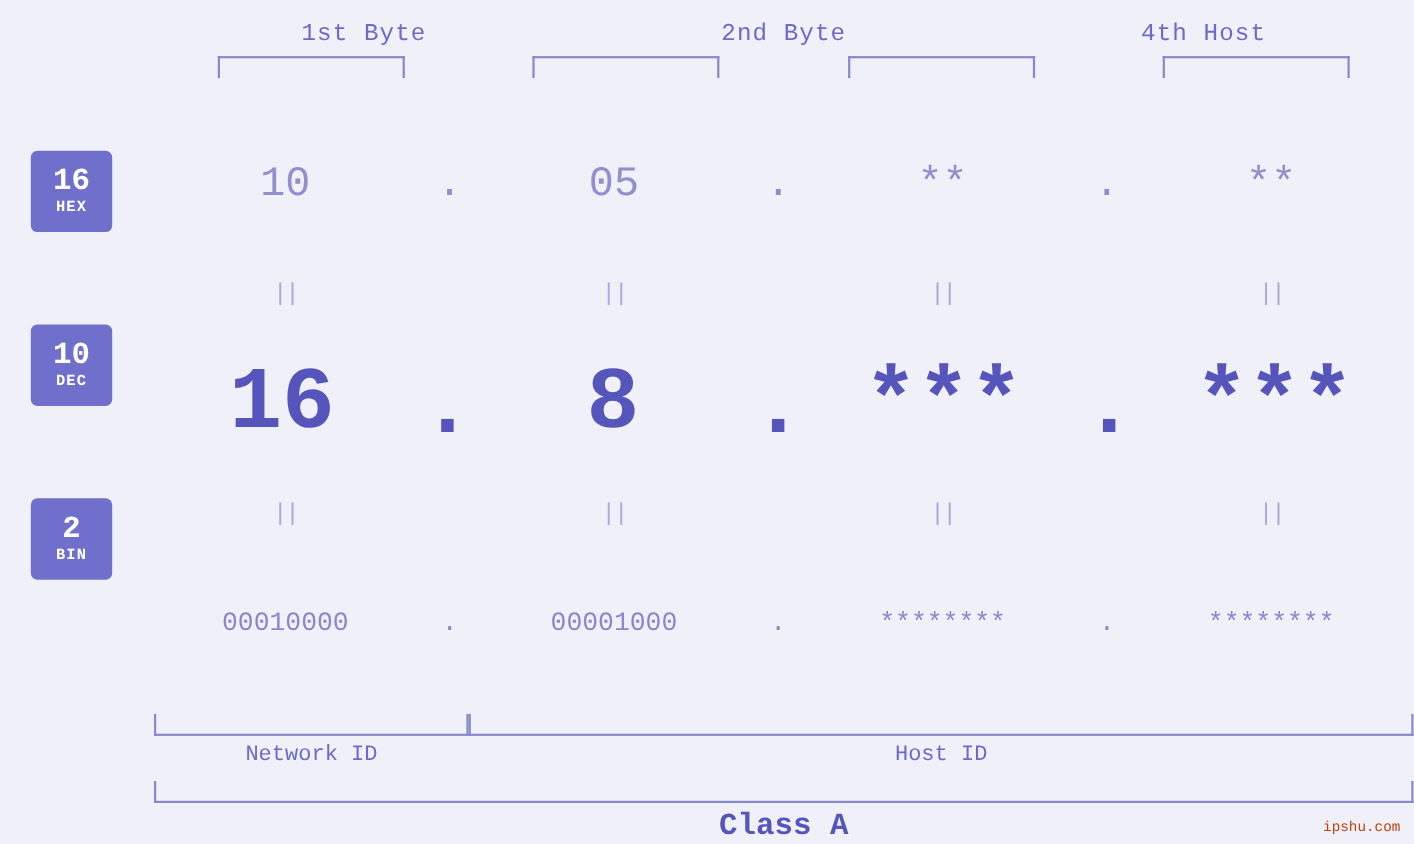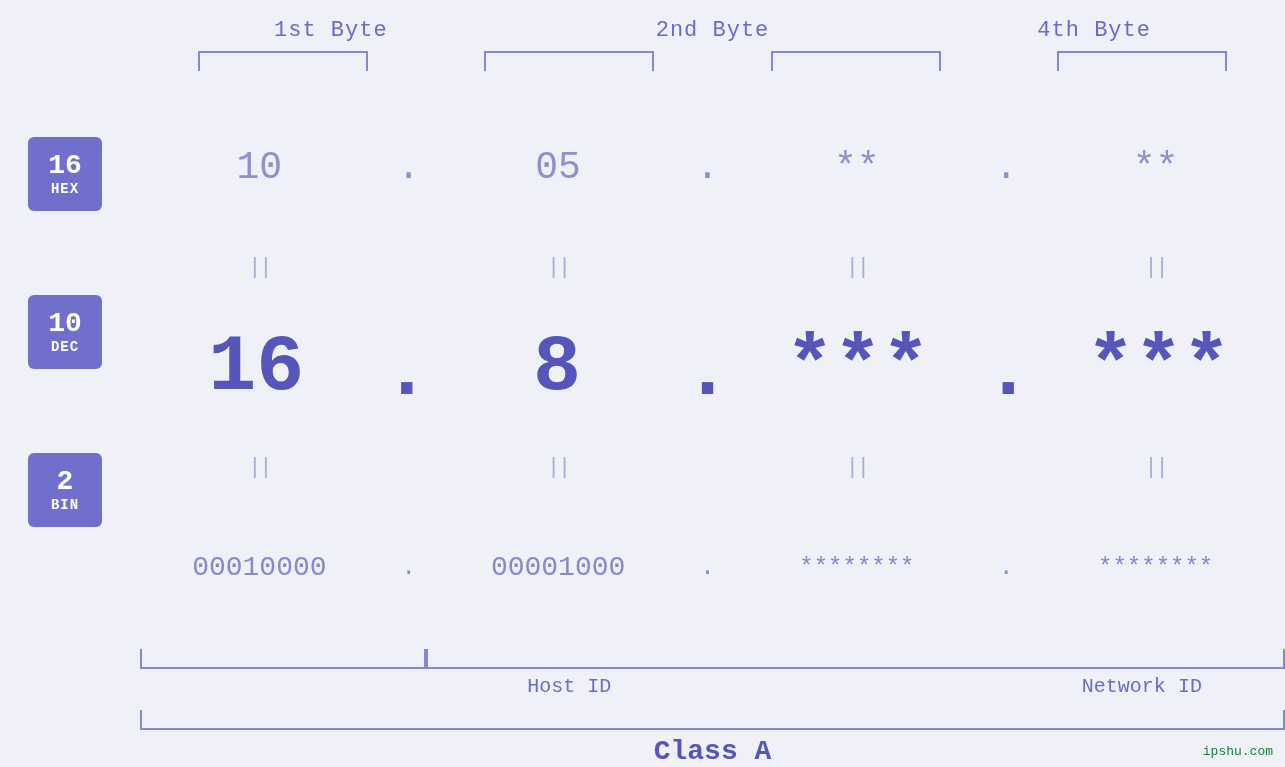--- a/index.html
+++ b/index.html
@@ -143,21 +143,21 @@
 
     
     .dec-value {
       font-size: 80px;
       font-weight: bold;
       color: #5555bb;
     }
 
     
     .bin-value {
-      font-size: 28px;
+      font-size: 24px;
       color: #8888cc;
       font-family: Liberation Mono, monospace;
     }
 
     .dot {
       font-size: 80px;
       font-weight: bold;
       color: #5555bb;
       margin-top: 10px;
     }
@@ -192,39 +192,39 @@
       color: #aaaadd;
       font-size: 22px;
       font-family: 'Courier New', Courier, monospace;
       letter-spacing: -2px;
     }
 
     .watermark {
       position: absolute;
       bottom: 8px;
       right: 12px;
-      color: #15803d;
+      color: #c2410c;
       font-size: 13px;
       font-family: 'Courier New', Courier, monospace;
     }
 
     
     .ast-hex { font-size: 38px; color: #9090cc; }
     .ast-dec { font-size: 80px; font-weight: bold; color: #5555bb; }
     .ast-bin { font-size: 24px; color: #8888cc; }
   </style>
 </head>
 <body>
 
 <div class="main-container">
 
   <div class="byte-headers">
     <div class="byte-header">1st Byte</div>
     <div class="byte-header">2nd Byte</div>
-    <div class="byte-header">4th Byte</div>
+    <div class="byte-header">4th Host</div>
   </div>
 
   <div class="brackets-row">
     <div class="bracket-wrapper">
       <div class="bracket"></div>
     </div>
     <div class="bracket-wrapper">
       <div class="bracket"></div>
     </div>
     <div class="bracket-wrapper">
@@ -366,22 +366,22 @@
   </div>
 
   <div style="width:100%; position:relative; padding-left:140px; margin-bottom: 0;">
 
     <div style="display:flex; width:100%;">
       <div style="width:25%; border-bottom:2px solid #8888cc; border-left:2px solid #8888cc; border-right:2px solid #8888cc; height:20px;"></div>
       <div style="width:75%; border-bottom:2px solid #8888cc; border-left:2px solid #8888cc; border-right:2px solid #8888cc; height:20px;"></div>
     </div>
 
     <div style="display:flex; width:100%; margin-top:6px;">
+      <div style="width:25%; text-align:center; color:#6b6bcc; font-size:20px; font-family:'Courier New',monospace;">Network ID</div>
       <div style="width:75%; text-align:center; color:#6b6bcc; font-size:20px; font-family:'Courier New',monospace;">Host ID</div>
-      <div style="width:25%; text-align:center; color:#6b6bcc; font-size:20px; font-family:'Courier New',monospace;">Network ID</div>
     </div>
 
     <div style="width:100%; border-bottom:2px solid #8888cc; border-left:2px solid #8888cc; border-right:2px solid #8888cc; height:20px; margin-top:12px;"></div>
 
     <div style="width:100%; text-align:center; color:#5555bb; font-size:28px; font-family:'Courier New',monospace; font-weight:bold; margin-top:6px;">Class A</div>
 
   </div>
 
   <div class="watermark">ipshu.com</div>
 

